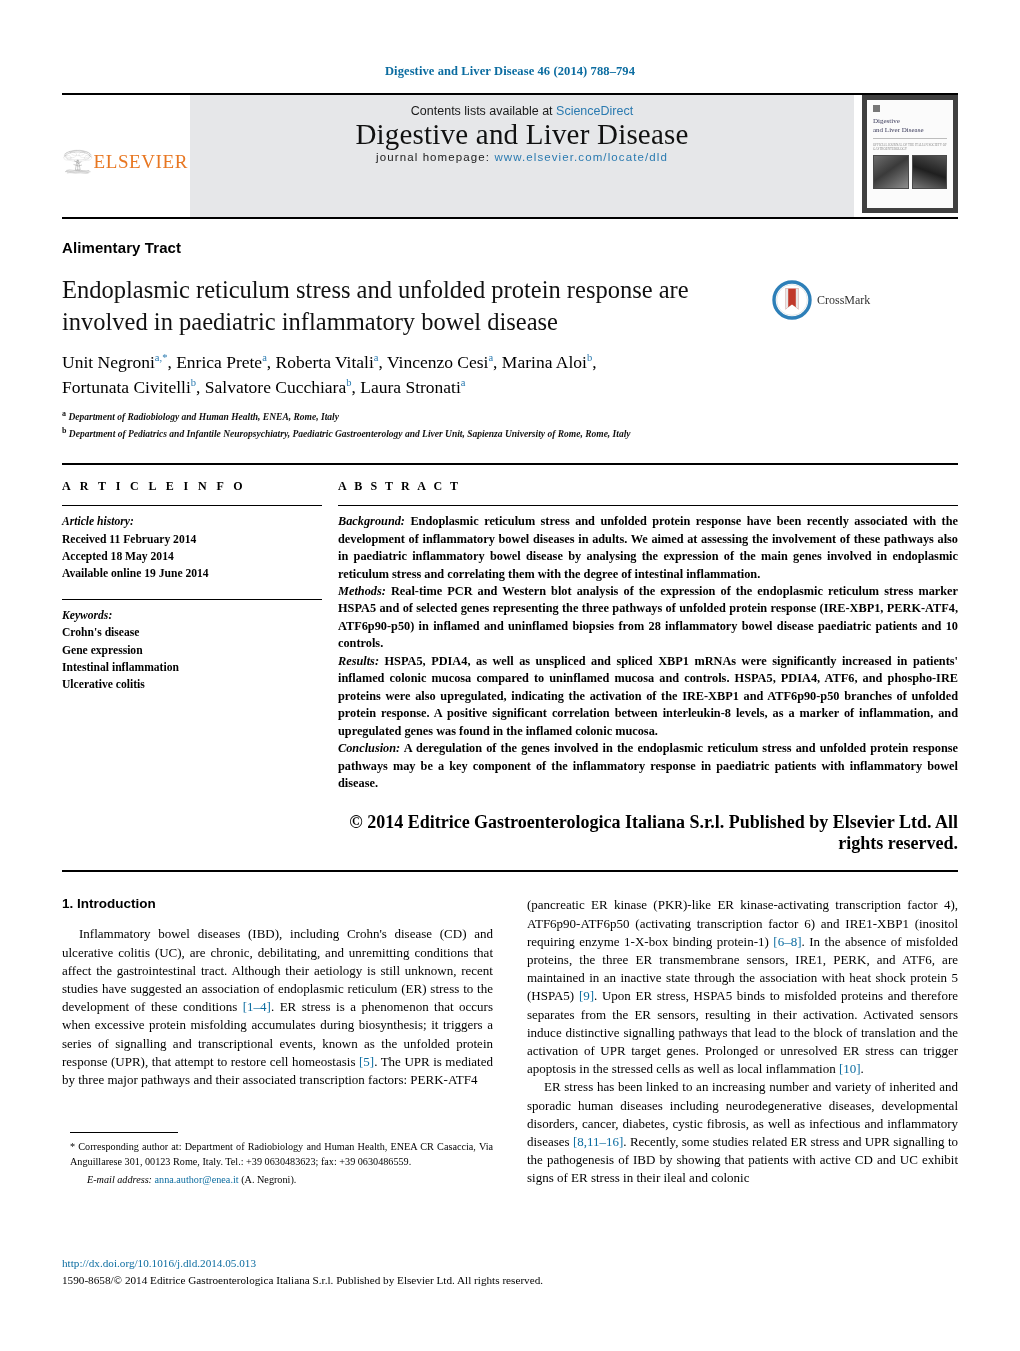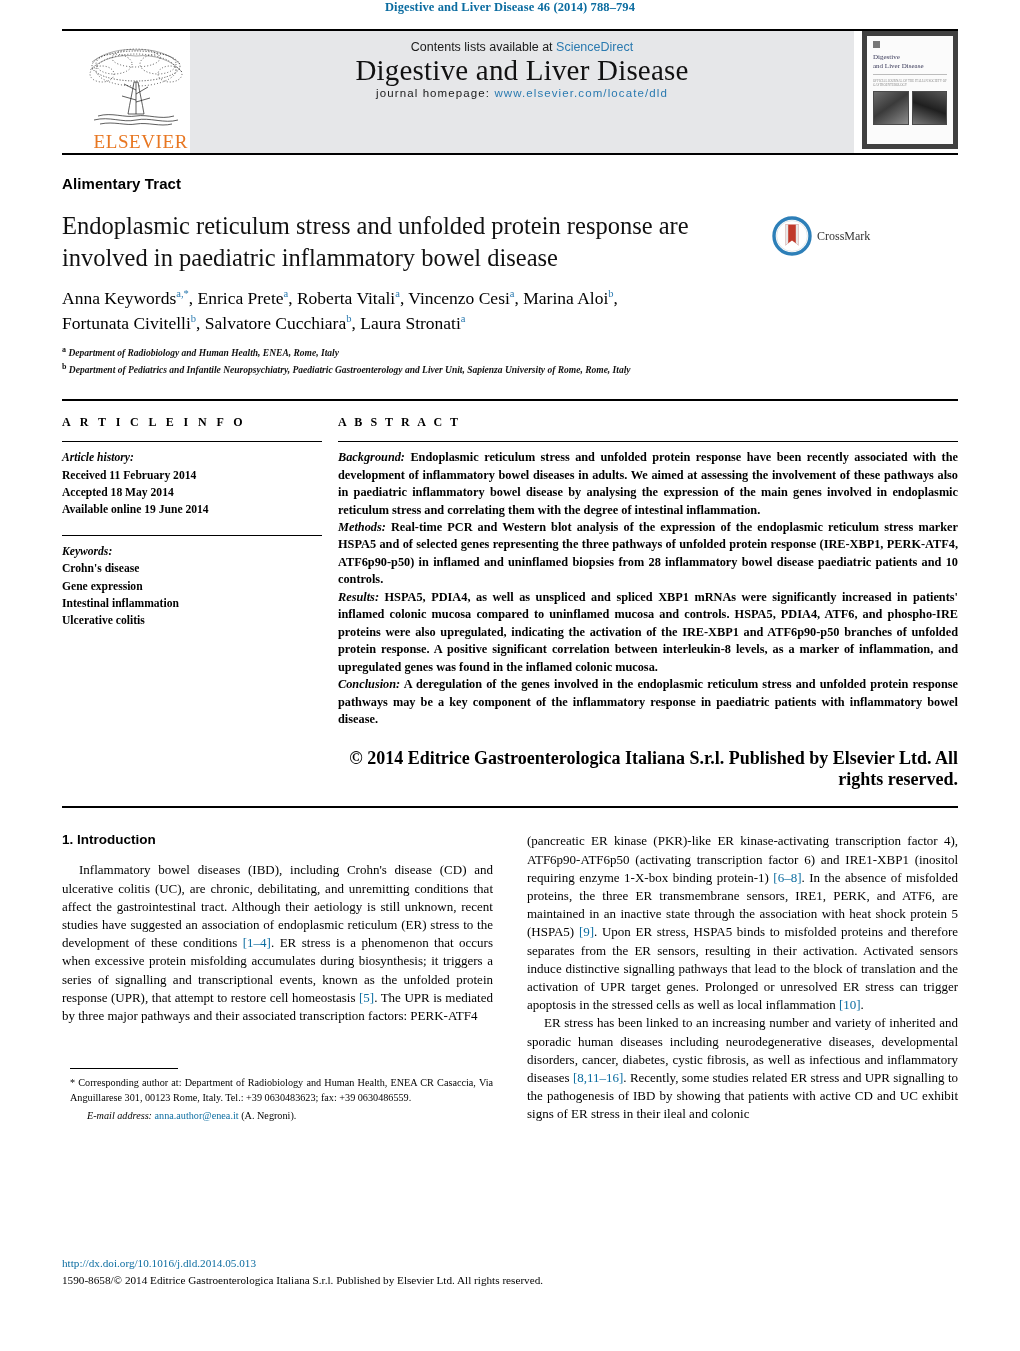--- a/index.html
+++ b/index.html
@@ -24,36 +24,37 @@
   }
 
   
   .runhead {
     text-align: center;
     color: #0b6ca0;
     font-family: "Liberation Serif", serif;
     font-weight: bold;
     font-size: 12.5px;
     letter-spacing: 0.1px;
+    padding-top: 64px;
   }
 
   
   .masthead {
     margin-top: 14px;
     border-top: 2px solid #000;
     display: flex;
     align-items: stretch;
     height: 122px;
   }
   .elsevier-logo {
     width: 126px;
     flex: 0 0 126px;
     display: flex;
-    flex-direction: column;
-    align-items: flex-end;
+    flex-direction: row;
+    align-items: center;
     justify-content: flex-end;
     padding-top: 12px;
     box-sizing: border-box;
   }
   .tree-svg { display:block; }
   .elsevier-word {
     font-family: "Liberation Serif", serif;
     color: #E87722;
     font-size: 19px;
     letter-spacing: 0.6px;
@@ -336,21 +337,21 @@
         <circle cx="20" cy="20" r="15.4" fill="#ffffff" stroke="#cfd8dc" stroke-width="0.6"></circle>
         <path d="M13.2 8.5 L26.8 8.5 L26.8 29.5 L20 24.4 L13.2 29.5 Z" fill="#c0392b"></path>
         <path d="M13.2 8.5 L16.2 8.5 L16.2 27.2 L13.2 29.5 Z" fill="#e8e8e8"></path>
         <path d="M23.8 8.5 L26.8 8.5 L26.8 29.5 L23.8 27.2 Z" fill="#e8e8e8"></path>
       </svg>
       <span class="crossmark-label">CrossMark</span>
     </div>
   </div>
 
   <div class="authors">
-    <span><span>Anna Keywords</span><sup class="star">a,*</sup></span>,
+    <span><span>Unit Negroni</span><sup class="star">a,*</sup></span>,
     <span><span>Enrica Prete</span><sup>a</sup></span>,
     <span><span>Roberta Vitali</span><sup>a</sup></span>,
     <span><span>Vincenzo Cesi</span><sup>a</sup></span>,
     <span><span>Marina Aloi</span><sup>b</sup></span>,<br>
     <span><span>Fortunata Civitelli</span><sup>b</sup></span>,
     <span><span>Salvatore Cucchiara</span><sup>b</sup></span>,
     <span><span>Laura Stronati</span><sup>a</sup></span>
   </div>
 
   <div class="affils">

